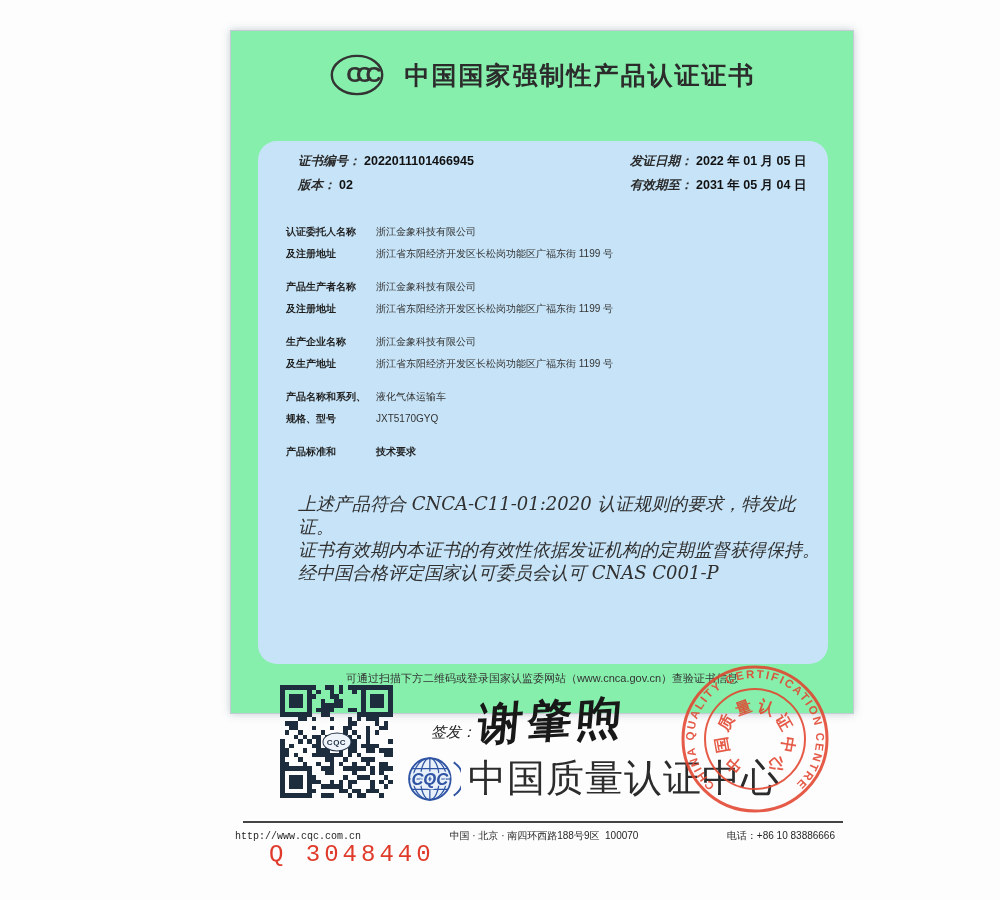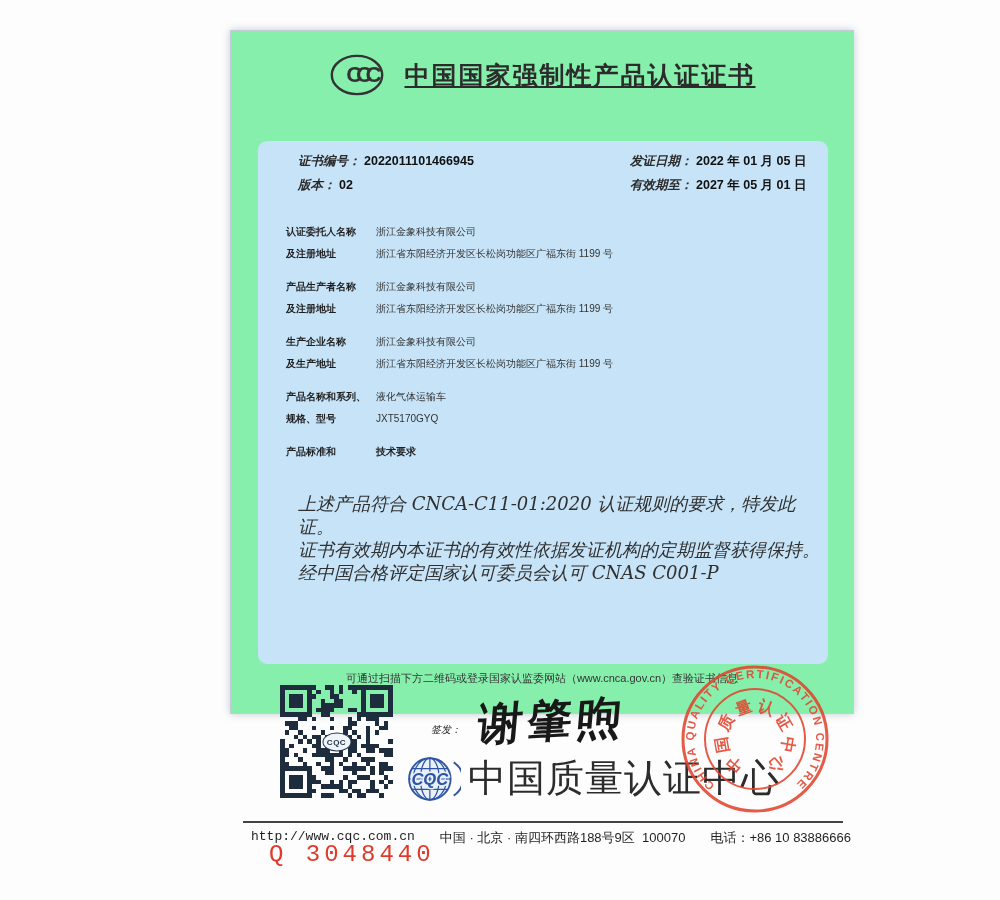--- a/index.html
+++ b/index.html
@@ -6,24 +6,24 @@
     font-family:"Liberation Sans",sans-serif;}
   .canvas{position:absolute;inset:0;background:#fdfdfd;}
   .page{position:absolute;left:188px;top:30px;width:624px;height:684px;background:#86efac;
     box-shadow:0 0 8px rgba(90,110,130,.35);border:1px solid #c3ccd4;box-sizing:border-box;margin-left:42px;}
 
   
   .header{position:absolute;left:0;top:22px;width:100%;display:flex;align-items:center;justify-content:center;gap:20px;}
   .ccc-svg{width:56px;height:44px;flex:0 0 auto;}
   .ccc-svg ellipse{fill:none;stroke:#333;stroke-width:2.6;}
   .ccc-svg text{fill:#333;font-size:24px;font-weight:bold;letter-spacing:-7px;font-family:"Liberation Sans",sans-serif;}
-  .title{font-size:25px;font-weight:bold;color:#2b2b2b;letter-spacing:2px;text-decoration:underline;}
+  .title{font-size:25px;font-weight:bold;color:#2b2b2b;letter-spacing:2px;}
 
   
-  .panel{position:absolute;left:27px;top:110px;width:570px;height:523px;background:#c6e3f7;border-radius:9px;text-decoration:underline;}
+  .panel{position:absolute;left:27px;top:110px;width:570px;height:523px;background:#c6e3f7;border-radius:19px;text-decoration:underline;}
   .meta{position:absolute;font-size:12.5px;color:#1f1f1f;white-space:nowrap;}
   .klabel{font-family:"DejaVu Serif",serif;font-style:italic;font-weight:600;color:#2a2a2a;}
   .kvalue{font-weight:600;color:#111;}
   .m-certno{left:40px;top:12px;} .m-version{left:40px;top:36px;}
   .m-issue{left:372px;top:12px;} .m-valid{left:372px;top:36px;}
 
   .field{position:absolute;left:28px;width:500px;display:grid;grid-template-columns:90px 1fr;line-height:22px;font-size:10px;}
   .f1{top:80px}.f2{top:135px}.f3{top:190px}.f4{top:245px}.f5{top:300px}
   .flabel{font-weight:bold;color:#1f1f1f;}
   .fvalue{color:#333;}
@@ -35,39 +35,39 @@
   .qr-note{position:absolute;left:0;top:640px;width:100%;text-align:center;font-size:11px;color:#333;}
   .qr{position:absolute;left:49px;top:654px;width:113px;height:113px;display:grid;
     grid-template-columns:repeat(25,1fr);grid-template-rows:repeat(25,1fr);}
   .qr .d{background:#1e2d3d;}
   .qr-badge{position:absolute;left:50%;top:50%;transform:translate(-50%,-50%);width:27px;height:17px;
     background:#eef4f9;border:1.5px solid #24344a;border-radius:50%;font-size:8px;font-weight:bold;color:#24344a;
     display:flex;align-items:center;justify-content:center;letter-spacing:.5px;}
 
   
   .sign-label{position:absolute;left:200px;top:692px;font-family:"DejaVu Serif",serif;font-style:italic;
-    font-size:10px;color:#222;}
+    font-size:15px;color:#222;}
   .signature{position:absolute;left:247px;top:660px;font-size:45px;color:#181818;font-weight:bold;
     font-family:"DejaVu Serif",serif;transform:rotate(-3deg) skewX(-8deg);letter-spacing:4px;white-space:nowrap;}
 
   
   .issuer{position:absolute;left:176px;top:722px;display:flex;align-items:center;gap:7px;}
   .cqc-svg{width:54px;height:50px;}
   .issuer-name{font-size:38px;color:#2c2c2c;letter-spacing:1px;white-space:nowrap;}
 
   
   .stamp{position:absolute;left:444px;top:628px;width:160px;height:160px;opacity:.88;}
   .stamp circle{fill:none;stroke:#e2452f;}
   .stamp-latin{fill:#e2452f;font-size:11.5px;font-weight:600;letter-spacing:1.9px;font-family:"Liberation Sans",sans-serif;}
   .stamp-cn{fill:#e2452f;font-size:16px;font-weight:bold;text-anchor:middle;font-family:"Liberation Sans",sans-serif;}
 
   
   .footer-line{position:absolute;left:12px;top:790px;width:600px;border-top:2px solid #444;}
-  .footer{position:absolute;left:20px;top:798px;width:600px;display:flex;justify-content:space-between;
-    font-size:13px;color:#1f1f1f;}
+  .footer{position:absolute;left:4px;top:798px;width:600px;display:flex;justify-content:space-between;
+    font-size:10px;color:#1f1f1f;align-items:center;}
   .footer span{white-space:pre;}
   .f-web{font-family:"Liberation Mono",monospace;}
   .serial{position:absolute;left:38px;top:810px;font-family:"Liberation Mono",monospace;font-size:24px;
     color:#df3a2a;letter-spacing:4px;white-space:nowrap;}
 </style>
 </head>
 <body>
 
 <div class="canvas">
   <div class="page">
@@ -88,21 +88,21 @@
       <div class="meta m-version">
         <span class="klabel">版本：</span>
         <span class="kvalue">02</span>
       </div>
       <div class="meta m-issue">
         <span class="klabel">发证日期：</span>
         <span class="kvalue">2022 年 01 月 05 日</span>
       </div>
       <div class="meta m-valid">
         <span class="klabel">有效期至：</span>
-        <span class="kvalue">2027 年 05 月 01 日</span>
+        <span class="kvalue">2031 年 05 月 04 日</span>
       </div>
 
       <div class="field f1">
         <span class="flabel">认证委托人名称</span>
         <span class="fvalue">浙江金象科技有限公司</span>
         <span class="flabel">及注册地址</span>
         <span class="fvalue">浙江省东阳经济开发区长松岗功能区广福东街 1199 号</span>
       </div>
       <div class="field f2">
         <span class="flabel">产品生产者名称</span>

